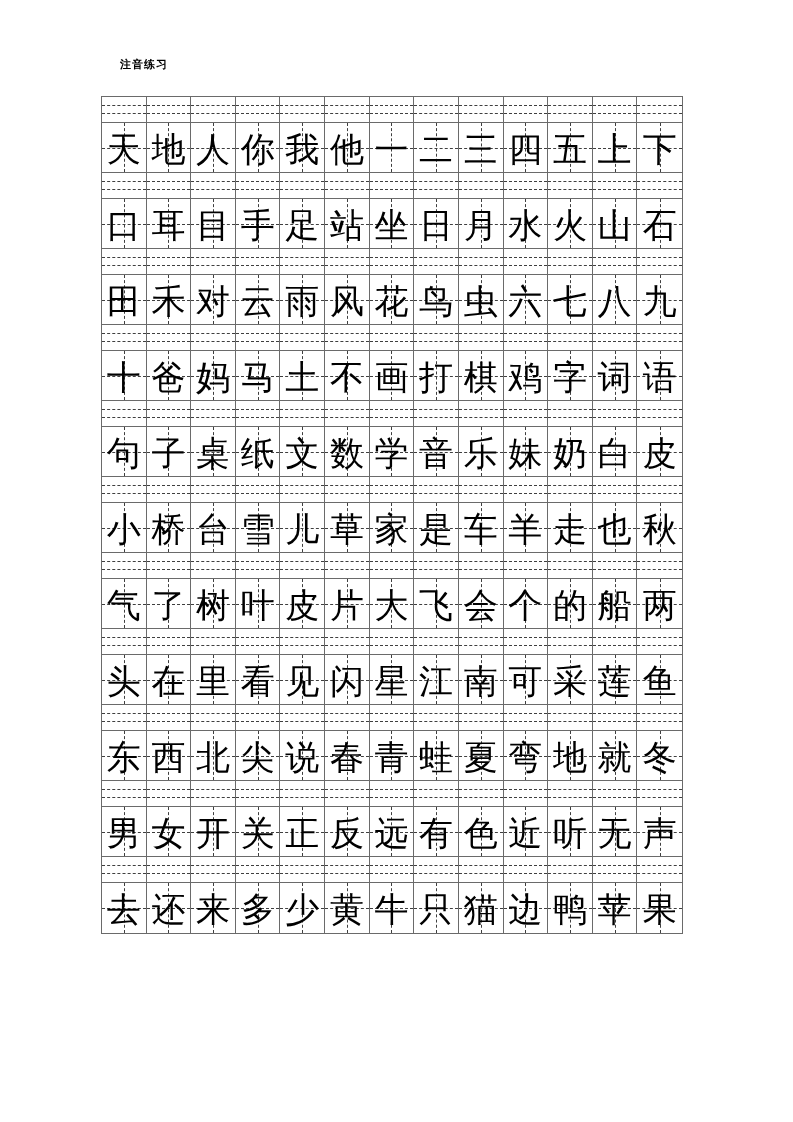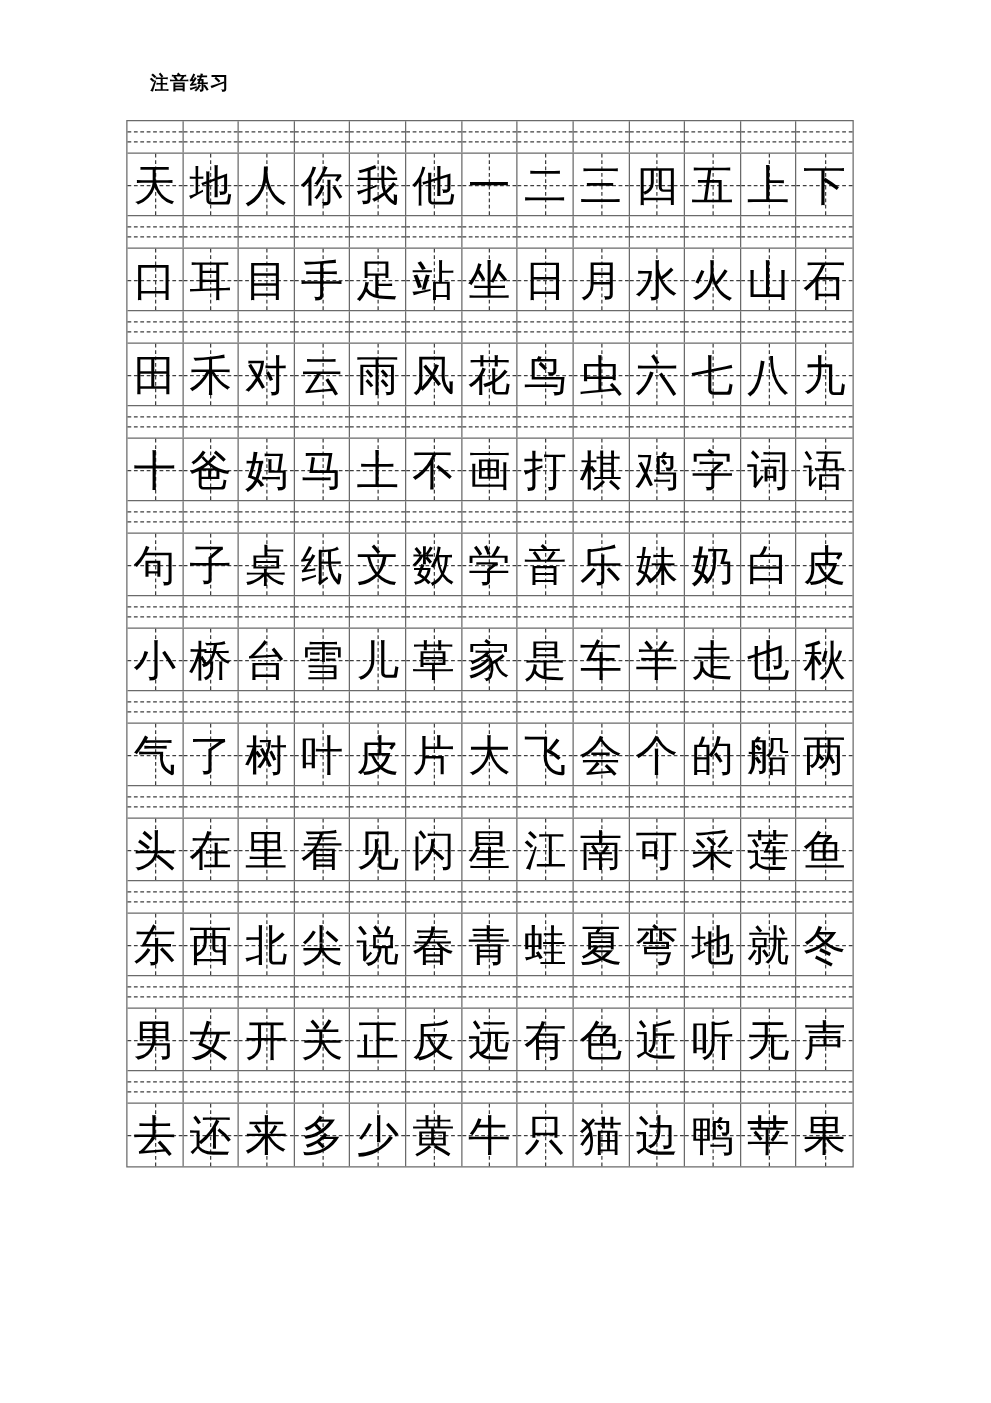--- a/index.html
+++ b/index.html
@@ -11,21 +11,21 @@
   *{margin:0;padding:0;box-sizing:border-box;}
   html,body{background:#ffffff;}
   body{
     width:793px;height:1122px;position:relative;
     font-family:"Liberation Serif", serif;
     background:var(--paper);
     overflow:hidden;
   }
   .title{
     position:absolute;left:120px;top:57px;
-    font-size:15px;font-weight:bold;color:var(--ink);
+    font-size:11px;font-weight:bold;color:var(--ink);
     letter-spacing:1px;
     font-family:"Liberation Serif", serif;
   }
   .worksheet{
     position:absolute;left:101px;top:96px;width:582px;
     border:1px solid var(--grid-line);
     background:var(--paper);
   }
   .row-unit{width:100%;}
   .band{

